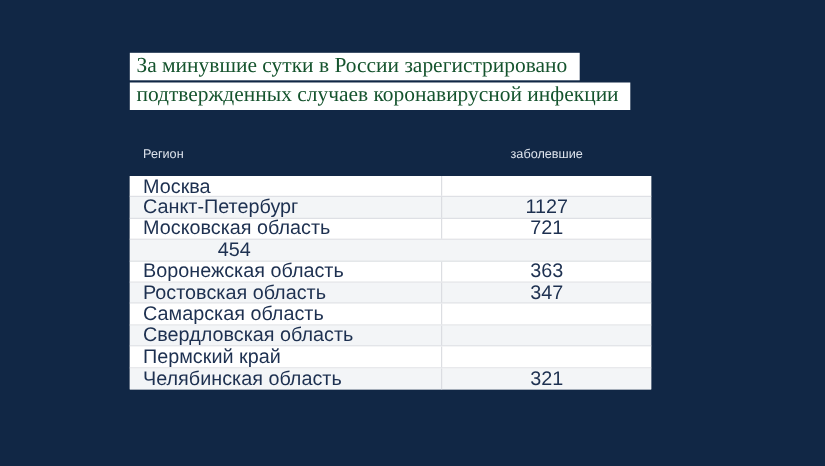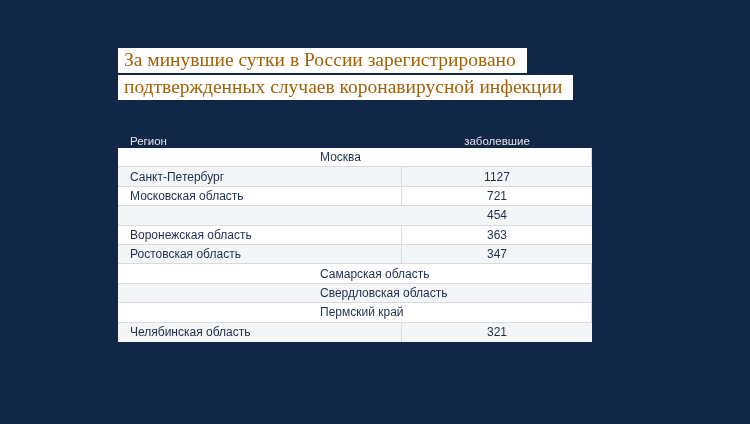--- a/index.html
+++ b/index.html
@@ -16,41 +16,41 @@
   }
   
   .headline {
     position: absolute;
     left: 118px;
     top: 48px;
   }
   .headline-line {
     display: table;           
     background: #ffffff;
-    color: #a16207;
+    color: #14532d;
     font-family: "Liberation Serif", serif;
     font-size: 19.5px;
     line-height: 22px;
     padding: 1px 11px 2px 6px;
     margin-bottom: 2px;
     white-space: nowrap;
   }
   
   .table-block {
     position: absolute;
     left: 118px;
     top: 134px;
     width: 474px;
   }
   .thead {
     display: flex;
     color: #dde3ec;
     font-size: 11.5px;
     line-height: 14px;
-    margin-bottom: 0;
+    margin-bottom: 12px;
   }
   .th-region {
     width: 284px;
     padding-left: 12px;
     box-sizing: border-box;
     text-align: left;
   }
   .th-cases {
     width: 190px;
     text-align: center;
@@ -58,24 +58,23 @@
   .tbody {
     background: #ffffff;
     width: 474px;
   }
   .trow {
     display: flex;
     align-items: center;
     height: 19.4px;
     box-sizing: border-box;
     border-bottom: 1px solid #d9dbdf;
-    font-size: 12px;
+    font-size: 18px;
     color: #1d3050;
     background: #ffffff;
-    justify-content: flex-end;
   }
   .trow:nth-child(even) {
     background: #f3f5f7;
   }
   .trow:last-child {
     border-bottom: none;
   }
   .cell {
     box-sizing: border-box;
   }

